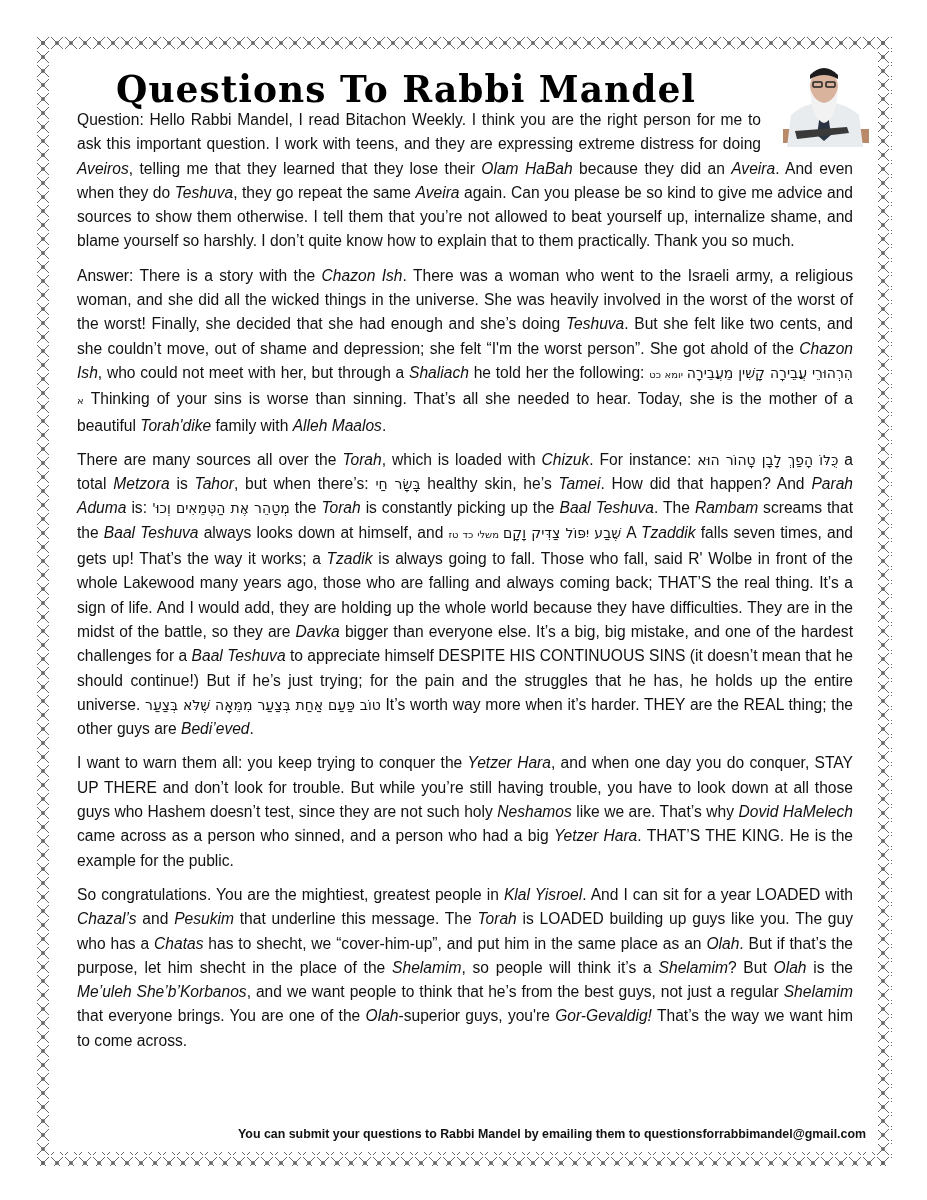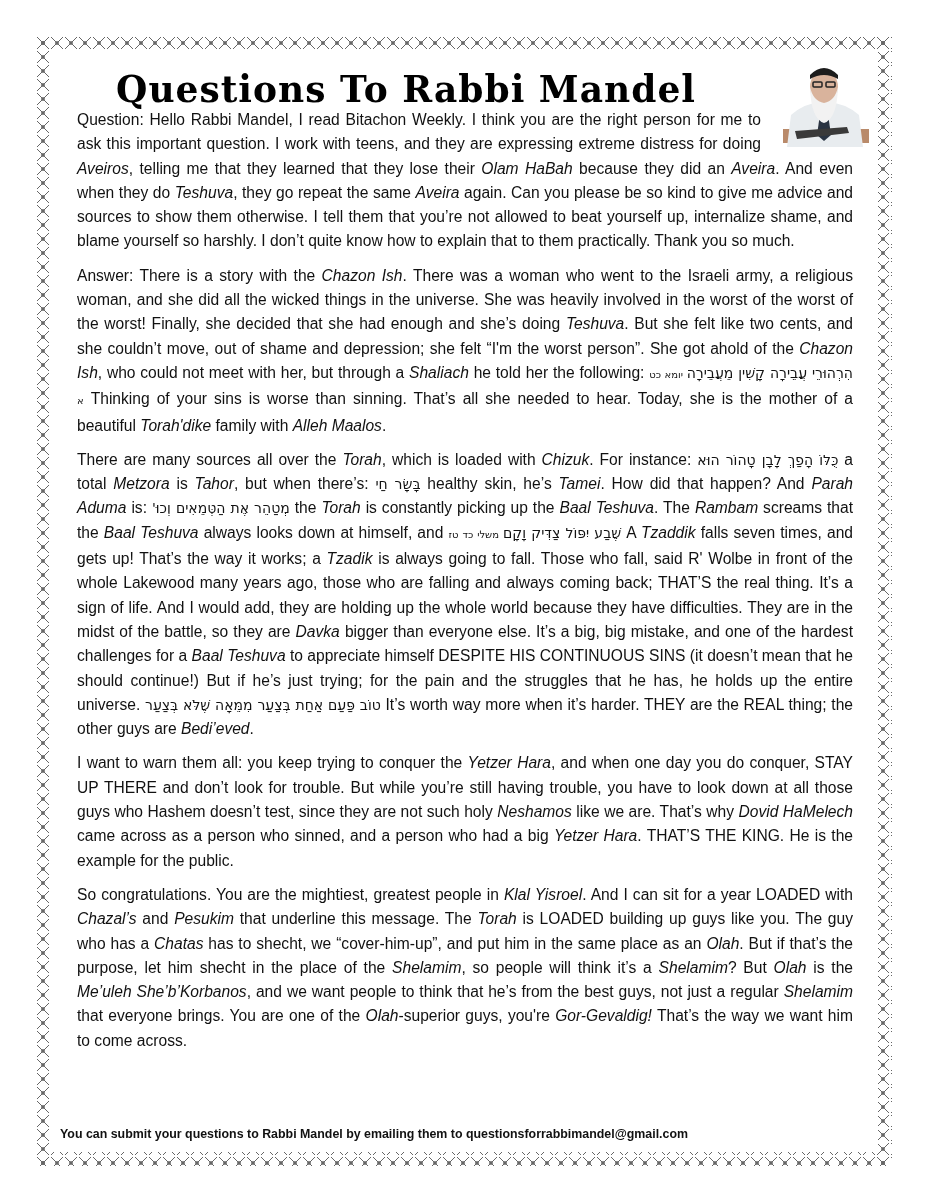--- a/index.html
+++ b/index.html
@@ -24,21 +24,21 @@
     font-family: "Liberation Sans", sans-serif; font-size: 15.6px;
     line-height: 24.3px; color: #111; text-align: justify;
   }
   .content p { margin: 0 0 10px 0; }
   .content p.q { }
   .lbl { font-weight: normal; }
   i { font-style: italic; }
   .he { font-family: "DejaVu Sans", sans-serif; font-size: 14px; direction: rtl; unicode-bidi: isolate; }
   .he small { font-size: 10px; }
   .footer {
-    position: absolute; left: 60px; top: 1127px; width: 806px; text-align: left;
+    position: absolute; left: 60px; top: 1127px; width: 806px; text-align: right;
     font-family: "Liberation Sans", sans-serif; font-weight: bold; font-size: 12.4px; color: #111;
   }
   .float-spacer { float: right; width: 92px; height: 48px; }
 </style>
 </head>
 <body>
 
 <div class="frame">
   <svg class="border" viewBox="0 0 856 1130" xmlns="http://www.w3.org/2000/svg">
     <defs>

